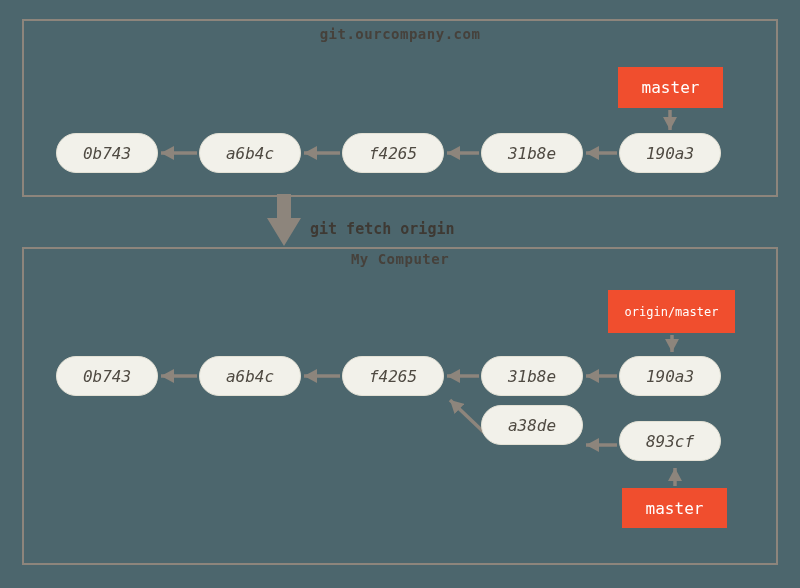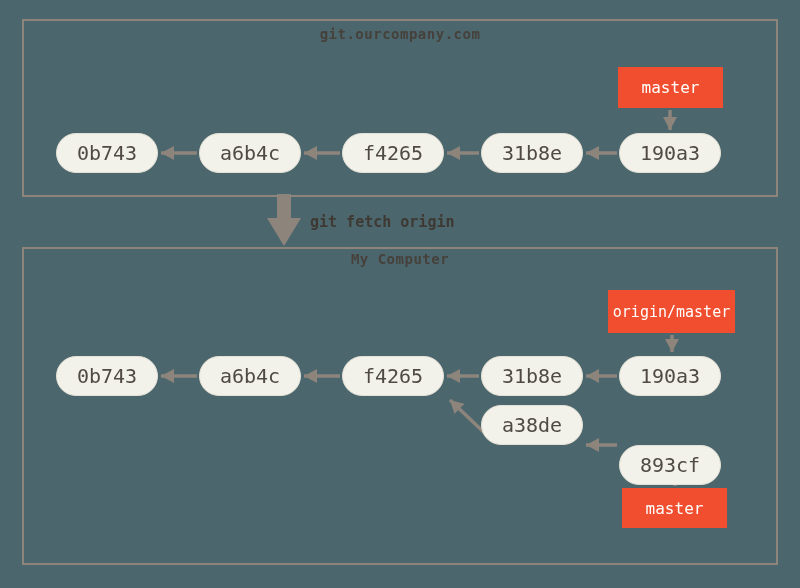--- a/index.html
+++ b/index.html
@@ -15,35 +15,35 @@
   .repo-title{
     position:absolute;left:22px;width:756px;text-align:center;
     font-size:14px;font-weight:bold;color:#46413b;letter-spacing:0.5px;
   }
   .repo-title.remote{top:26px;}
   .repo-title.local{top:251px;}
   .commit{
     position:absolute;width:102px;height:40px;border-radius:20px;
     background:#f2f1ea;border:1px solid #e3e1d5;box-sizing:border-box;
     display:flex;align-items:center;justify-content:center;
-    font-size:20px;color:#4f4a42;
+    font-size:16px;color:#4f4a42;font-style:italic;
   }
   .branch-label{
     position:absolute;background:#f04e2e;color:#ffffff;
     display:flex;align-items:center;justify-content:center;
-    font-size:15px;box-sizing:border-box;
+    font-size:12px;box-sizing:border-box;
   }
   .branch-label.remote-master{left:618px;top:67px;width:105px;height:41px;font-size:16px;}
   .branch-label.origin-master{left:608px;top:290px;width:127px;height:43px;}
   .branch-label.local-master{left:622px;top:488px;width:105px;height:40px;font-size:16px;}
   .arrow-layer{
     position:absolute;left:0;top:0;width:800px;height:588px;pointer-events:none;
   }
   .fetch-label{
-    position:absolute;left:310px;top:213px;font-size:15px;font-weight:bold;color:#3e3933;
+    position:absolute;left:310px;top:220px;font-size:15px;font-weight:bold;color:#3e3933;
   }
 </style>
 </head>
 <body>
 
 <div class="canvas">
 
   <div class="repo-box top"></div>
   <div class="repo-box bottom"></div>
 
@@ -94,16 +94,16 @@
   <div>
     <div class="repo-title local">My Computer</div>
     <div class="branch-label origin-master">origin/master</div>
     <div class="branch-label local-master">master</div>
     <div class="commit" style="left:56px;top:356px">0b743</div>
     <div class="commit" style="left:199px;top:356px">a6b4c</div>
     <div class="commit" style="left:342px;top:356px">f4265</div>
     <div class="commit" style="left:481px;top:356px">31b8e</div>
     <div class="commit" style="left:619px;top:356px">190a3</div>
     <div class="commit" style="left:481px;top:405px">a38de</div>
-    <div class="commit" style="left:619px;top:445px">893cf</div>
+    <div class="commit" style="left:619px;top:421px">893cf</div>
   </div>
 
 </div>
 
 </body></html>

